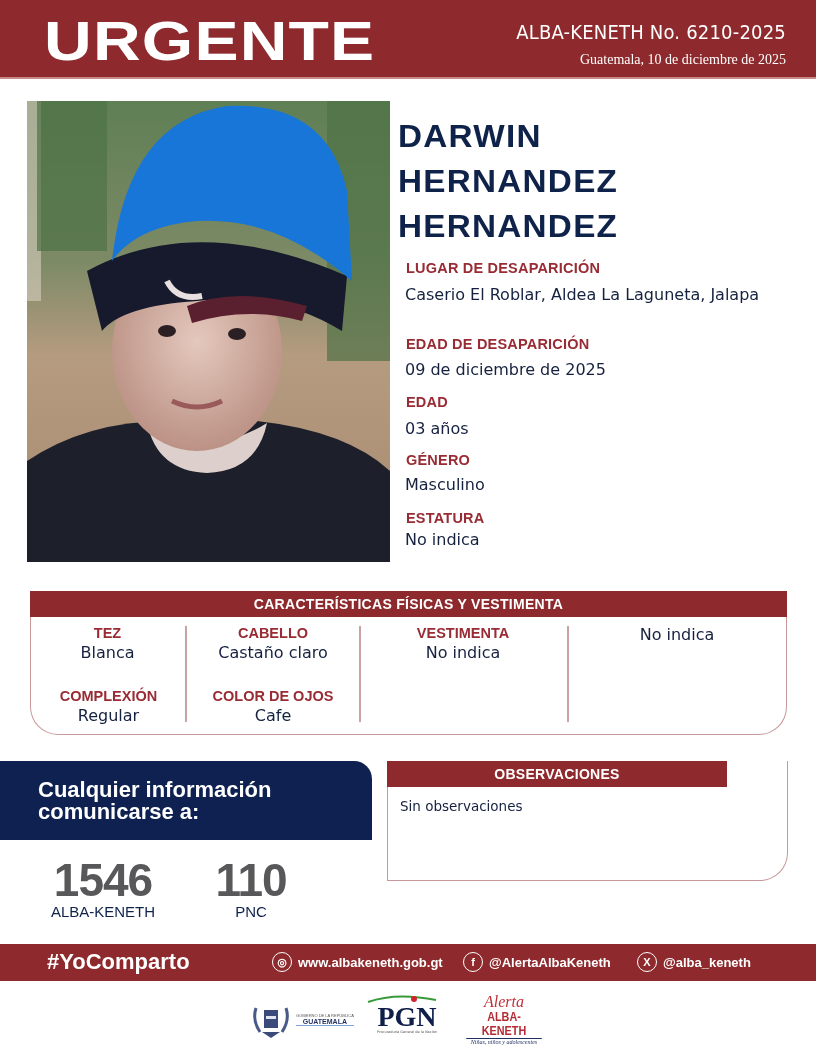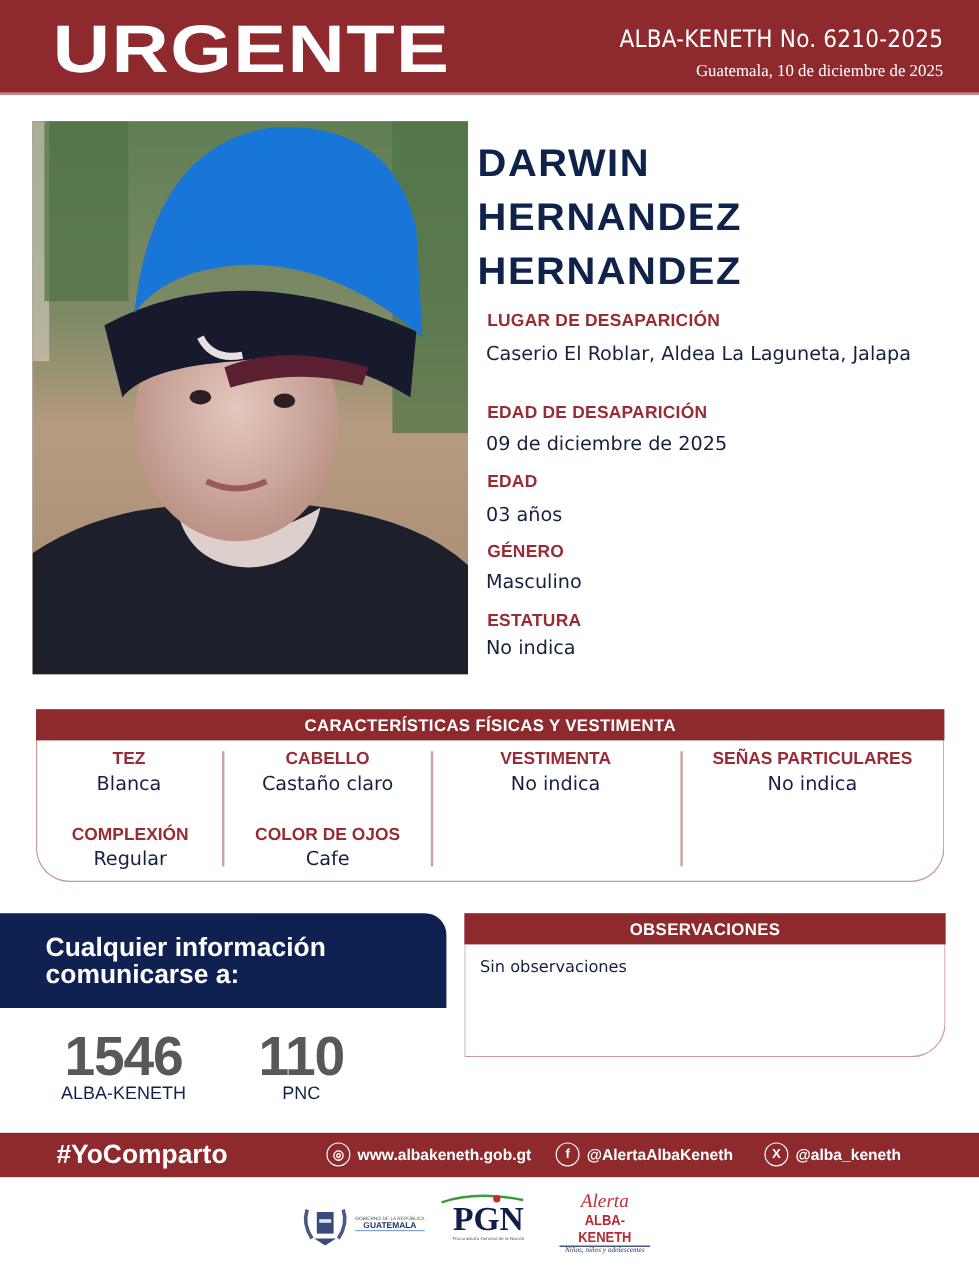--- a/index.html
+++ b/index.html
@@ -33,21 +33,21 @@
   .cell .val { font-family: "DejaVu Sans", sans-serif; font-size: 16px; color: #15213f; line-height: 22px; }
 
   
   .contact { left: 0; top: 761px; width: 372px; height: 79px; background: #0e2150; border-radius: 0 18px 0 0; }
   .contact-text { left: 38px; top: 779px; font-family: "Liberation Sans", sans-serif; font-weight: 700; font-size: 22px; line-height: 22px; color: #ffffff; }
   .num { font-family: "Liberation Sans", sans-serif; font-weight: 900; font-size: 46px; color: #58585a; letter-spacing: -1px; line-height: 46px; }
   .num-lbl { font-family: "Liberation Sans", sans-serif; font-size: 15px; color: #0f234a; text-align: center; }
 
   
   .obs-box { left: 387px; top: 761px; width: 401px; height: 120px; border: 1.5px solid #c9999a; border-top: none; border-radius: 0 0 28px 0; }
-  .obs-head { left: 387px; top: 761px; width: 401px; height: 26px; background: #8e2a2d; color: #ffffff; text-align: center; font-family: "Liberation Sans", sans-serif; font-weight: 900; font-size: 14px; line-height: 26px; letter-spacing: 0.3px; }
+  .obs-head { left: 387px; top: 761px; width: 340px; height: 26px; background: #8e2a2d; color: #ffffff; text-align: center; font-family: "Liberation Sans", sans-serif; font-weight: 900; font-size: 14px; line-height: 26px; letter-spacing: 0.3px; }
   .obs-text { left: 400px; top: 798px; font-family: "DejaVu Sans", sans-serif; font-size: 13.5px; color: #15213f; }
 
   
   .bar { left: 0; top: 944px; width: 816px; height: 37px; background: #8e2a2d; }
   .hashtag { left: 47px; top: 947px; font-family: "Liberation Sans", sans-serif; font-weight: 900; font-size: 22px; color: #ffffff; line-height: 30px; }
   .social { top: 951px; display: flex; align-items: center; gap: 6px; color: #ffffff; font-family: "Liberation Sans", sans-serif; font-size: 13px; font-weight: 700; height: 22px; }
   .social .ic { width: 20px; height: 20px; border: 1.5px solid #ffffff; border-radius: 50%; display: flex; align-items: center; justify-content: center; font-size: 11px; font-weight: 700; }
 
   
   .logo { top: 994px; height: 50px; }
@@ -128,21 +128,20 @@
 </div>
 <div class="abs cell" style="left:187px;top:624px;width:172px;">
   <div class="lbl">CABELLO</div>
   <div class="val">Castaño claro</div>
 </div>
 <div class="abs cell" style="left:361px;top:624px;width:204px;">
   <div class="lbl">VESTIMENTA</div>
   <div class="val">No indica</div>
 </div>
 <div class="abs cell" style="left:569px;top:624px;width:216px;">
-  <div class="lbl">SEÑAS PARTICULARES</div>
   <div class="val">No indica</div>
 </div>
 <div class="abs cell" style="left:32px;top:687px;width:153px;">
   <div class="lbl">COMPLEXIÓN</div>
   <div class="val">Regular</div>
 </div>
 <div class="abs cell" style="left:187px;top:687px;width:172px;">
   <div class="lbl">COLOR DE OJOS</div>
   <div class="val">Cafe</div>
 </div>

